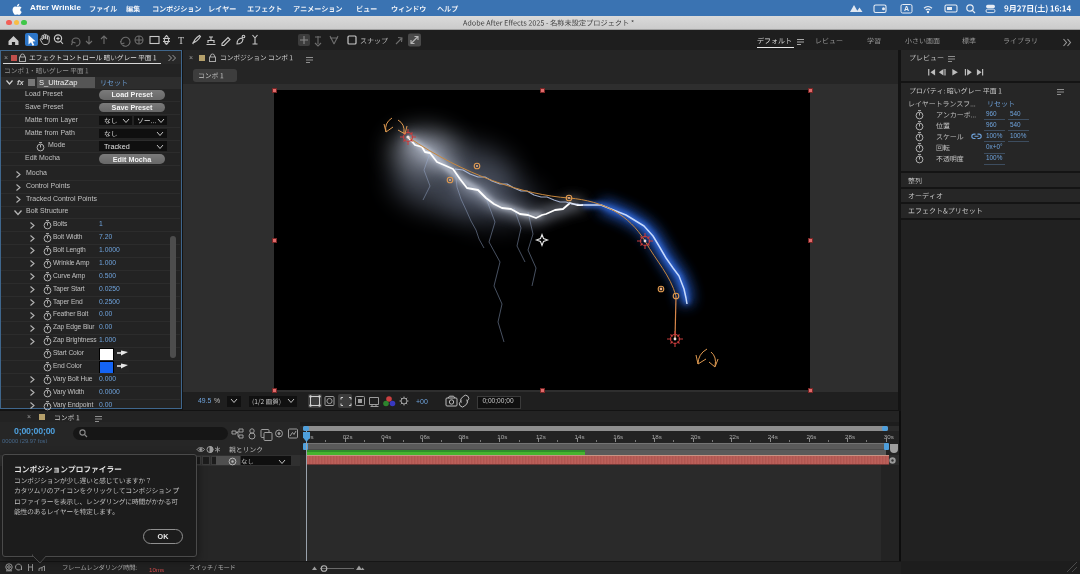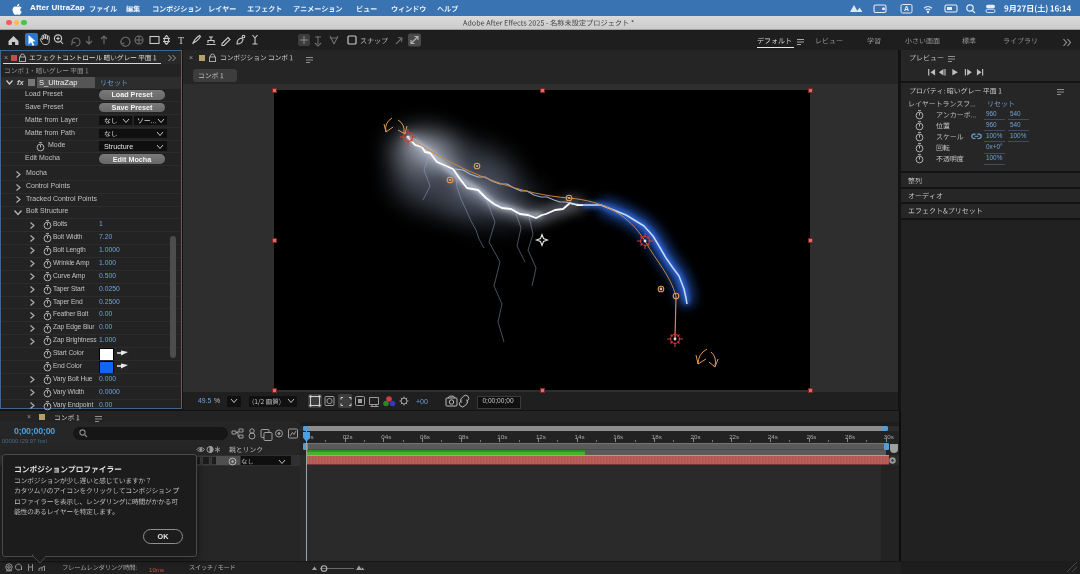--- a/index.html
+++ b/index.html
@@ -6,21 +6,21 @@
 .p{position:absolute;}
 .t{position:absolute;white-space:nowrap;}
 svg.p{overflow:visible;}
 </style></head><body>
 <div id="root">
 
 <div class="p" style="left:0px;top:0px;width:1080px;height:16px;background:#3a73b2;"></div>
 <svg class="p" style="left:12px;top:3.5px" width="10" height="11" viewBox="0 0 14 16">
       <path fill="#fff" d="M9.4 2.6c.6-.8 1.1-1.9 1-3-.9.1-2 .7-2.7 1.5-.6.7-1.1 1.8-1 2.9 1 0 2-.6 2.7-1.4zM11.8 8.5c0-2.1 1.7-3.1 1.8-3.2-1-1.4-2.5-1.6-3-1.7-1.3-.1-2.5.8-3.2.8-.7 0-1.7-.8-2.8-.7C3.2 3.7 1.9 4.5 1.2 5.8c-1.4 2.4-.4 6 1 8 .7 1 1.5 2.1 2.5 2 1-.1 1.4-.7 2.7-.7s1.6.7 2.7.7c1.1 0 1.8-1 2.5-2 .8-1.1 1.1-2.2 1.1-2.3-.1 0-2-.8-2-3z"></path>
     </svg>
-<div class="t" style="left:30px;top:3.2px;font-size:8px;color:#fff;font-weight:bold;letter-spacing:.1px">After UltraZap</div>
+<div class="t" style="left:30px;top:3.2px;font-size:8px;color:#fff;font-weight:bold;letter-spacing:.1px">After Wrinkle</div>
 <svg class="p" style="left:89px;top:4.6px" width="31" height="10" viewBox="0 -6.62 31 10">
       <path d="M6.4 -4.8 5.7 -5.2C5.5 -5.2 5.3 -5.2 5.1 -5.2C4.7 -5.2 2.3 -5.2 1.8 -5.2C1.6 -5.2 1.2 -5.2 0.9 -5.2V-4.2C1.1 -4.2 1.5 -4.3 1.8 -4.3C2.3 -4.3 4.7 -4.3 5.1 -4.3C5.1 -3.7 4.8 -2.8 4.3 -2.2C3.7 -1.5 2.9 -0.9 1.5 -0.5L2.3 0.3C3.5 -0.1 4.5 -0.8 5.2 -1.7C5.8 -2.5 6.1 -3.6 6.2 -4.3C6.3 -4.4 6.3 -4.7 6.4 -4.8Z M13.5 -3.6 12.9 -4.1C12.8 -4.0 12.5 -4.0 12.3 -4.0C12.0 -4.0 9.4 -4.0 9.0 -4.0C8.8 -4.0 8.5 -4.0 8.2 -4.1V-3.2C8.5 -3.2 8.8 -3.2 9.0 -3.2C9.4 -3.2 11.8 -3.2 12.1 -3.2C11.9 -2.9 11.5 -2.4 11.1 -2.1L11.8 -1.6C12.3 -2.0 13.0 -2.9 13.2 -3.3C13.3 -3.4 13.4 -3.5 13.5 -3.6ZM11.0 -2.8H10.0C10.0 -2.7 10.0 -2.5 10.0 -2.3C10.0 -1.4 9.9 -0.8 9.1 -0.2C8.9 -0.1 8.7 0.0 8.5 0.1L9.3 0.7C10.9 -0.2 10.9 -1.5 11.0 -2.8Z M14.5 -2.8 15.0 -1.9C15.9 -2.2 16.8 -2.5 17.5 -2.9V-0.6C17.5 -0.3 17.5 0.1 17.5 0.3H18.6C18.6 0.1 18.6 -0.3 18.6 -0.6V-3.5C19.3 -4.0 20.0 -4.6 20.5 -5.1L19.7 -5.8C19.3 -5.3 18.4 -4.6 17.7 -4.1C16.9 -3.6 15.8 -3.1 14.5 -2.8Z M24.8 -0.2 25.4 0.3C25.4 0.3 25.5 0.2 25.7 0.1C26.5 -0.3 27.5 -1.1 28.1 -1.8L27.6 -2.6C27.1 -1.9 26.4 -1.4 25.8 -1.1C25.8 -1.6 25.8 -4.3 25.8 -4.9C25.8 -5.2 25.8 -5.5 25.8 -5.5H24.8C24.8 -5.5 24.8 -5.2 24.8 -4.9C24.8 -4.3 24.8 -1.1 24.8 -0.7C24.8 -0.5 24.8 -0.3 24.8 -0.2ZM21.4 -0.3 22.3 0.3C22.9 -0.2 23.4 -0.9 23.6 -1.7C23.8 -2.5 23.8 -4.0 23.8 -4.8C23.8 -5.1 23.9 -5.5 23.9 -5.5H22.8C22.8 -5.3 22.9 -5.1 22.9 -4.8C22.9 -4.0 22.9 -2.6 22.7 -2.0C22.5 -1.4 22.1 -0.7 21.4 -0.3Z" fill="#f2f4f8"></path>
     </svg>
 <svg class="p" style="left:126px;top:4.6px" width="17" height="10" viewBox="0 -6.62 17 10">
       <path d="M2.8 -5.7V-5.0H6.9V-5.7ZM0.5 -1.9C0.4 -1.3 0.3 -0.6 0.1 -0.2C0.3 -0.1 0.6 0.0 0.7 0.1C0.9 -0.4 1.1 -1.1 1.1 -1.8ZM2.0 -1.7C2.1 -1.3 2.3 -0.8 2.3 -0.4L2.7 -0.5C2.6 -0.3 2.5 -0.1 2.3 0.2C2.5 0.2 2.8 0.5 3.0 0.6C3.3 0.2 3.5 -0.4 3.6 -0.9V0.6H4.2V-0.6H4.5V0.6H5.0V-0.6H5.3V0.6H5.8V0.0C5.9 0.2 6.0 0.5 6.0 0.6C6.3 0.6 6.5 0.6 6.6 0.5C6.8 0.4 6.8 0.2 6.8 -0.1V-2.5H3.8L3.8 -2.8H6.7V-4.7H3.0V-3.2C3.0 -2.5 3.0 -1.7 2.8 -1.0C2.8 -1.3 2.6 -1.6 2.5 -1.9ZM4.5 -1.3H4.2V-1.9H4.5ZM5.0 -1.3V-1.9H5.3V-1.3ZM5.8 -0.6H6.1V-0.1C6.1 -0.0 6.1 -0.0 6.1 -0.0L5.8 -0.0ZM5.8 -1.3V-1.9H6.1V-1.3ZM3.8 -4.0H5.9V-3.5H3.8ZM0.2 -3.0 0.2 -2.2 1.2 -2.3V0.6H1.9V-2.3L2.3 -2.4C2.3 -2.2 2.4 -2.1 2.4 -2.0L3.0 -2.2C2.9 -2.6 2.7 -3.3 2.4 -3.8L1.9 -3.6C1.9 -3.4 2.0 -3.2 2.1 -3.1L1.5 -3.0C1.9 -3.6 2.4 -4.3 2.7 -5.0L2.1 -5.3C1.9 -4.9 1.7 -4.5 1.4 -4.1C1.4 -4.2 1.3 -4.3 1.2 -4.4C1.5 -4.8 1.8 -5.3 2.0 -5.9L1.3 -6.1C1.2 -5.7 1.0 -5.3 0.8 -4.9L0.6 -5.0L0.2 -4.5C0.5 -4.1 0.8 -3.7 1.0 -3.4L0.7 -3.0Z M8.9 -6.1C8.6 -5.5 8.0 -4.7 7.2 -4.2C7.4 -4.0 7.7 -3.8 7.8 -3.6C8.0 -3.7 8.1 -3.8 8.2 -3.9V-2.0H10.2V-1.7H7.4V-1.0H9.5C8.9 -0.6 8.0 -0.3 7.2 -0.1C7.3 0.1 7.6 0.4 7.7 0.6C8.6 0.4 9.5 -0.1 10.2 -0.6V0.6H11.1V-0.6C11.8 -0.1 12.7 0.3 13.5 0.6C13.7 0.4 13.9 0.0 14.1 -0.1C13.3 -0.3 12.4 -0.6 11.8 -1.0H13.9V-1.7H11.1V-2.0H13.7V-2.6H11.2V-2.9H13.2V-3.5H11.2V-3.8H13.1V-4.4H11.2V-4.7H13.5V-5.3H11.3C11.5 -5.5 11.6 -5.8 11.7 -6.0L10.8 -6.1C10.7 -5.9 10.6 -5.6 10.4 -5.3H9.4C9.6 -5.5 9.7 -5.7 9.8 -6.0ZM10.4 -3.8V-3.5H9.0V-3.8ZM10.4 -4.4H9.0V-4.7H10.4ZM10.4 -2.9V-2.6H9.0V-2.9Z" fill="#f2f4f8"></path>
     </svg>
 <svg class="p" style="left:152px;top:4.6px" width="52" height="10" viewBox="0 -6.62 52 10">
       <path d="M1.0 -1.2V-0.2C1.3 -0.2 1.7 -0.2 2.0 -0.2H5.2L5.2 0.2H6.3C6.3 -0.1 6.3 -0.4 6.3 -0.7V-4.4C6.3 -4.6 6.3 -4.9 6.3 -5.1C6.2 -5.1 5.9 -5.1 5.6 -5.1H2.0C1.8 -5.1 1.4 -5.1 1.1 -5.1V-4.1C1.3 -4.1 1.7 -4.1 2.0 -4.1H5.3V-1.2H1.9C1.6 -1.2 1.3 -1.2 1.0 -1.2Z M8.8 -5.5 8.1 -4.8C8.6 -4.4 9.5 -3.6 9.9 -3.2L10.6 -3.9C10.2 -4.4 9.3 -5.1 8.8 -5.5ZM7.9 -0.7 8.5 0.3C9.5 0.1 10.4 -0.3 11.2 -0.7C12.3 -1.4 13.3 -2.4 13.8 -3.4L13.3 -4.4C12.8 -3.4 11.9 -2.3 10.6 -1.6C9.9 -1.2 9.0 -0.8 7.9 -0.7Z M19.7 -5.4C19.7 -5.6 19.9 -5.8 20.1 -5.8C20.3 -5.8 20.5 -5.6 20.5 -5.4C20.5 -5.2 20.3 -5.0 20.1 -5.0C19.9 -5.0 19.7 -5.2 19.7 -5.4ZM19.2 -5.4C19.2 -4.9 19.6 -4.6 20.1 -4.6C20.5 -4.6 20.9 -4.9 20.9 -5.4C20.9 -5.9 20.5 -6.2 20.1 -6.2C19.6 -6.2 19.2 -5.9 19.2 -5.4ZM16.6 -2.6 15.7 -3.0C15.4 -2.4 14.9 -1.6 14.4 -1.1L15.2 -0.6C15.6 -1.0 16.2 -1.9 16.6 -2.6ZM19.7 -3.0 18.9 -2.6C19.2 -2.1 19.7 -1.3 20.0 -0.6L20.9 -1.1C20.6 -1.6 20.0 -2.5 19.7 -3.0ZM14.7 -4.5V-3.6C14.9 -3.6 15.2 -3.6 15.4 -3.6H17.2C17.2 -3.3 17.2 -1.0 17.2 -0.7C17.2 -0.5 17.2 -0.5 17.0 -0.5C16.8 -0.5 16.5 -0.5 16.2 -0.5L16.3 0.4C16.6 0.4 17.0 0.4 17.4 0.4C17.9 0.4 18.2 0.2 18.2 -0.3C18.2 -0.9 18.2 -3.0 18.2 -3.6H19.9C20.1 -3.6 20.3 -3.6 20.6 -3.6V-4.5C20.4 -4.5 20.1 -4.5 19.9 -4.5H18.2V-5.1C18.2 -5.2 18.2 -5.6 18.2 -5.7H17.2C17.2 -5.6 17.2 -5.2 17.2 -5.1V-4.5H15.4C15.2 -4.5 14.9 -4.5 14.7 -4.5Z M26.4 -5.5 25.8 -5.3C26.1 -4.9 26.2 -4.6 26.4 -4.1L27.1 -4.4C26.9 -4.7 26.6 -5.2 26.4 -5.5ZM27.4 -5.9 26.8 -5.6C27.0 -5.3 27.2 -5.0 27.5 -4.5L28.1 -4.8C27.9 -5.1 27.6 -5.6 27.4 -5.9ZM23.3 -5.7 22.8 -4.9C23.2 -4.6 24.0 -4.1 24.4 -3.8L24.9 -4.6C24.5 -4.9 23.7 -5.4 23.3 -5.7ZM21.9 -0.6 22.5 0.4C23.1 0.3 24.2 -0.1 24.9 -0.5C26.1 -1.2 27.1 -2.1 27.7 -3.1L27.2 -4.1C26.6 -3.0 25.6 -2.1 24.4 -1.4C23.6 -0.9 22.7 -0.7 21.9 -0.6ZM22.2 -4.0 21.6 -3.2C22.1 -3.0 22.9 -2.5 23.3 -2.2L23.8 -3.0C23.4 -3.3 22.7 -3.8 22.2 -4.0Z M30.4 -5.7 29.9 -4.9C30.4 -4.6 31.1 -4.2 31.5 -3.9L32.1 -4.7C31.7 -4.9 30.9 -5.4 30.4 -5.7ZM29.1 -0.6 29.6 0.4C30.3 0.2 31.3 -0.1 32.0 -0.5C33.2 -1.2 34.2 -2.1 34.9 -3.1L34.3 -4.1C33.8 -3.1 32.8 -2.1 31.5 -1.4C30.8 -1.0 29.9 -0.7 29.1 -0.6ZM29.3 -4.1 28.8 -3.3C29.3 -3.0 30.0 -2.5 30.4 -2.2L31.0 -3.0C30.6 -3.3 29.8 -3.8 29.3 -4.1Z M36.7 -0.6V0.3C36.8 0.3 37.1 0.3 37.3 0.3H40.1L40.0 0.5H41.0C41.0 0.4 40.9 0.2 40.9 0.1C40.9 -0.5 40.9 -3.3 40.9 -3.6C40.9 -3.7 40.9 -4.0 41.0 -4.0C40.8 -4.0 40.6 -4.0 40.4 -4.0C39.8 -4.0 38.3 -4.0 37.7 -4.0C37.4 -4.0 37.0 -4.0 36.8 -4.1V-3.2C37.0 -3.2 37.4 -3.2 37.7 -3.2C38.3 -3.2 39.8 -3.2 40.1 -3.2V-2.4H37.8C37.5 -2.4 37.2 -2.4 37.0 -2.4V-1.5C37.1 -1.5 37.5 -1.5 37.8 -1.5H40.1V-0.6H37.3C37.1 -0.6 36.8 -0.6 36.7 -0.6Z M44.0 -5.5 43.4 -4.8C43.9 -4.4 44.8 -3.6 45.2 -3.2L45.9 -3.9C45.5 -4.4 44.5 -5.1 44.0 -5.5ZM43.1 -0.7 43.7 0.3C44.8 0.1 45.7 -0.3 46.4 -0.7C47.6 -1.4 48.5 -2.4 49.1 -3.4L48.5 -4.4C48.1 -3.4 47.1 -2.3 45.9 -1.6C45.2 -1.2 44.3 -0.8 43.1 -0.7Z" fill="#f2f4f8"></path>
     </svg>
 <svg class="p" style="left:208px;top:4.6px" width="31" height="10" viewBox="0 -6.62 31 10">
@@ -348,21 +348,21 @@
 <svg class="p" style="left:157px;top:131.9px" width="6" height="4" viewBox="0 0 6 4">
       <path d="M0 0 3 3.5 6 0" fill="none" stroke="#c4c4c4" stroke-width="1"></path>
     </svg>
 <div class="p" style="left:1px;top:139.55px;width:179px;height:1px;background:#2c2c2c;"></div>
 <svg class="p" style="left:36px;top:141.8px" width="9" height="10" viewBox="0 0 9 10">
       <circle cx="4.5" cy="5.5" r="3.4" fill="none" stroke="#b0b0b0" stroke-width="1"></circle>
       <path d="M3 0.6h3M4.5 5.5V2.8" stroke="#b0b0b0" stroke-width="1"></path>
     </svg>
 <div class="t" style="left:48px;top:141.45px;font-size:7px;color:#c0c0c0;">Mode</div>
 <div class="p" style="left:99px;top:141.3px;width:68px;height:9.8px;background:#0f0f0f;"></div>
-<div class="t" style="left:104px;top:141.75px;font-size:7.2px;color:#e0e0e0;">Structure</div>
+<div class="t" style="left:104px;top:141.75px;font-size:7.2px;color:#e0e0e0;">Tracked</div>
 <svg class="p" style="left:157px;top:144.8px" width="6" height="4" viewBox="0 0 6 4">
       <path d="M0 0 3 3.5 6 0" fill="none" stroke="#c4c4c4" stroke-width="1"></path>
     </svg>
 <div class="p" style="left:1px;top:152.45px;width:179px;height:1px;background:#2c2c2c;"></div>
 <div class="t" style="left:25px;top:154.35px;font-size:7px;color:#c0c0c0;">Edit Mocha</div>
 <div class="p" style="left:99px;top:154.2px;width:66px;height:9.8px;border-radius:5px;background:linear-gradient(#7b7b7b,#676767);"></div>
 <div class="t" style="left:0px;top:154.55px;font-size:7.2px;color:#f2f2f2;left:99px;width:66px;text-align:center;font-weight:bold">Edit Mocha</div>
 <div class="p" style="left:1px;top:165.35px;width:179px;height:1px;background:#2c2c2c;"></div>
 <svg class="p" style="left:16px;top:171.0px" width="5" height="7" viewBox="0 0 5 7">
       <path d="M0.5 0.5 4 3.5 0.5 6.5" fill="none" stroke="#b5b5b5" stroke-width="1.1"></path>

